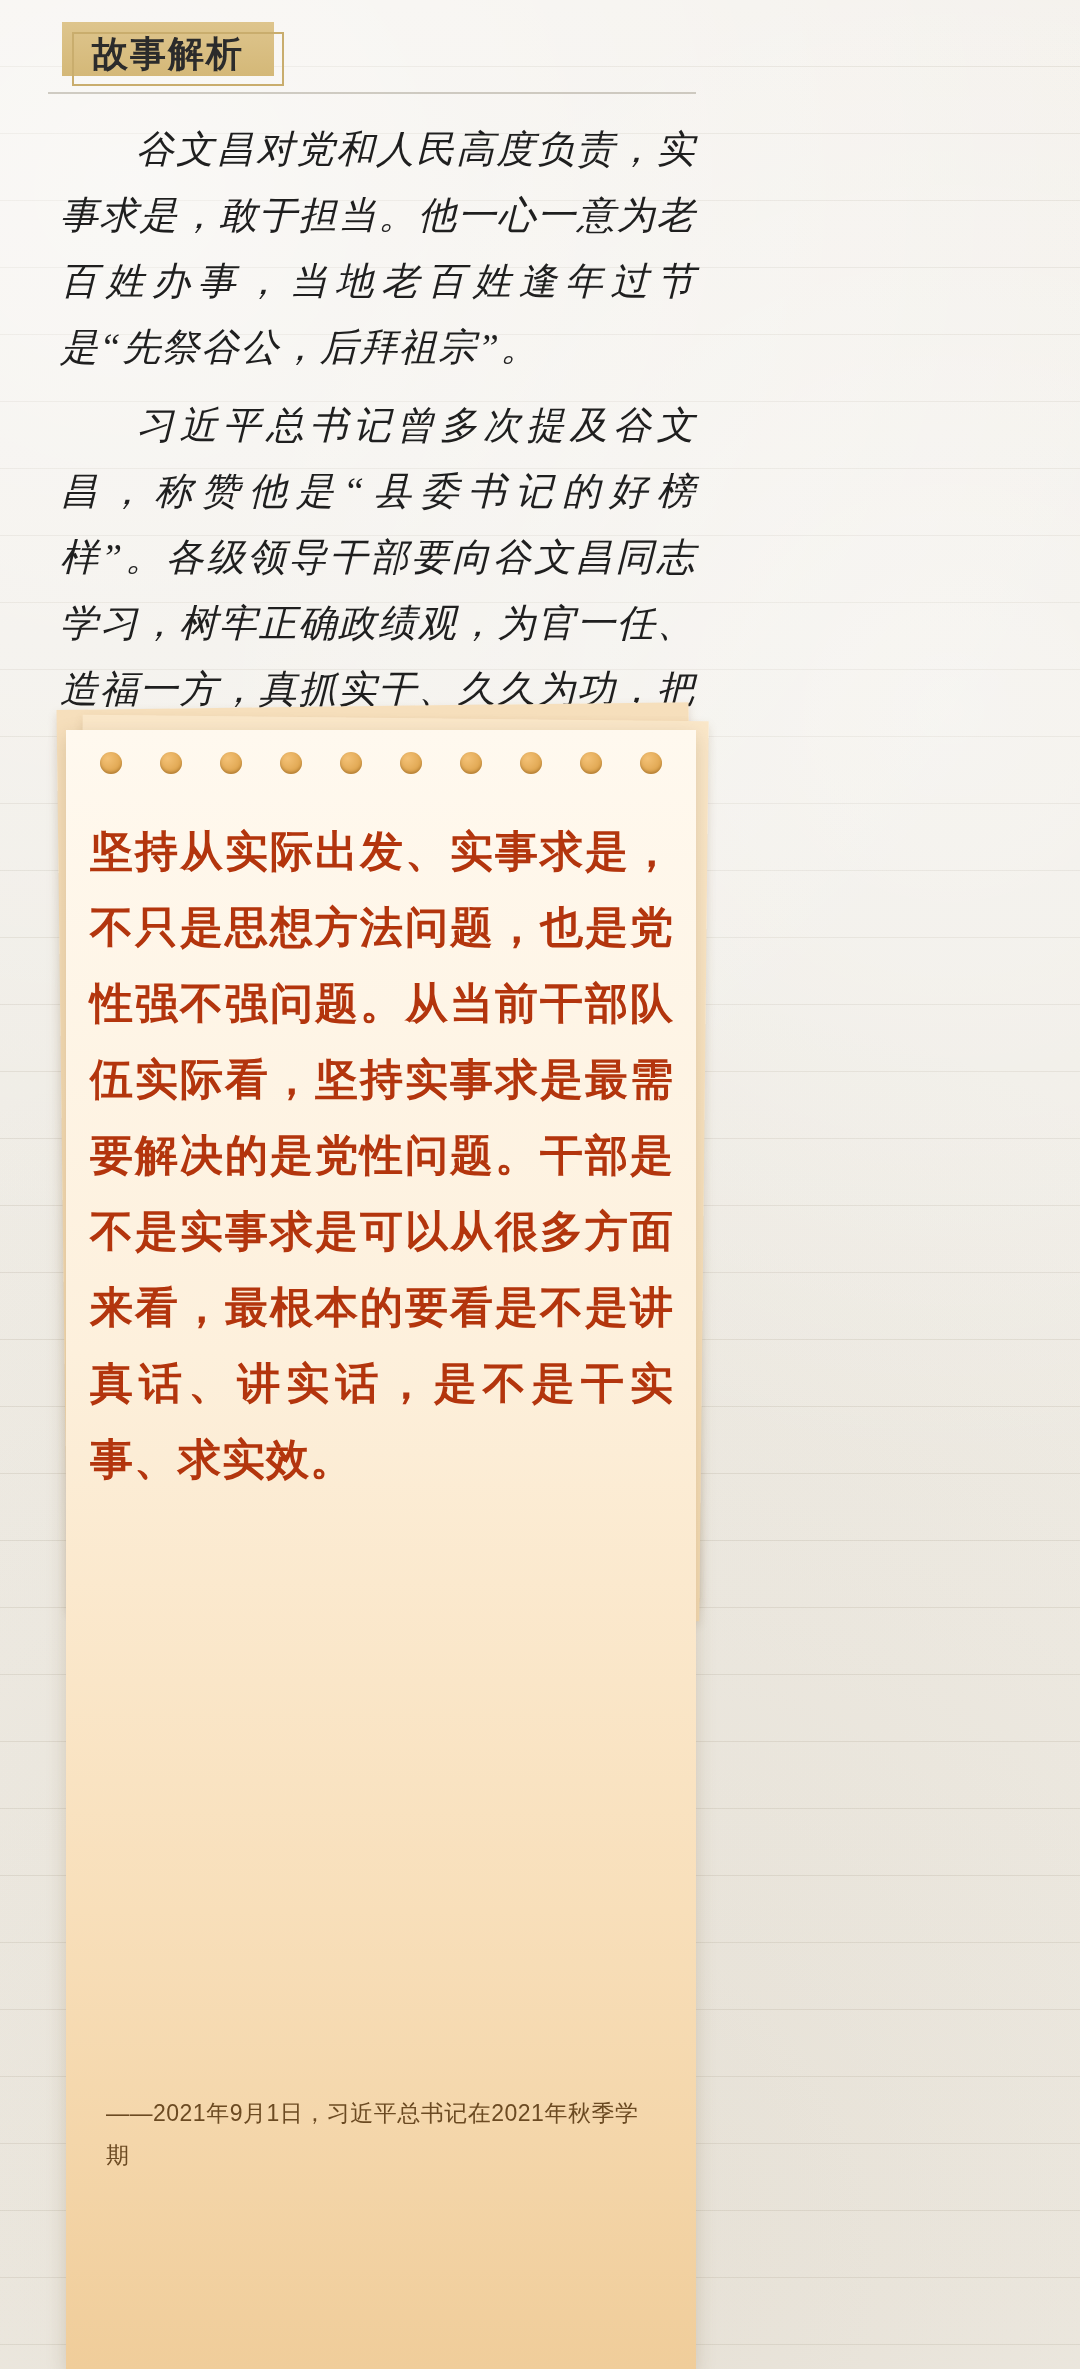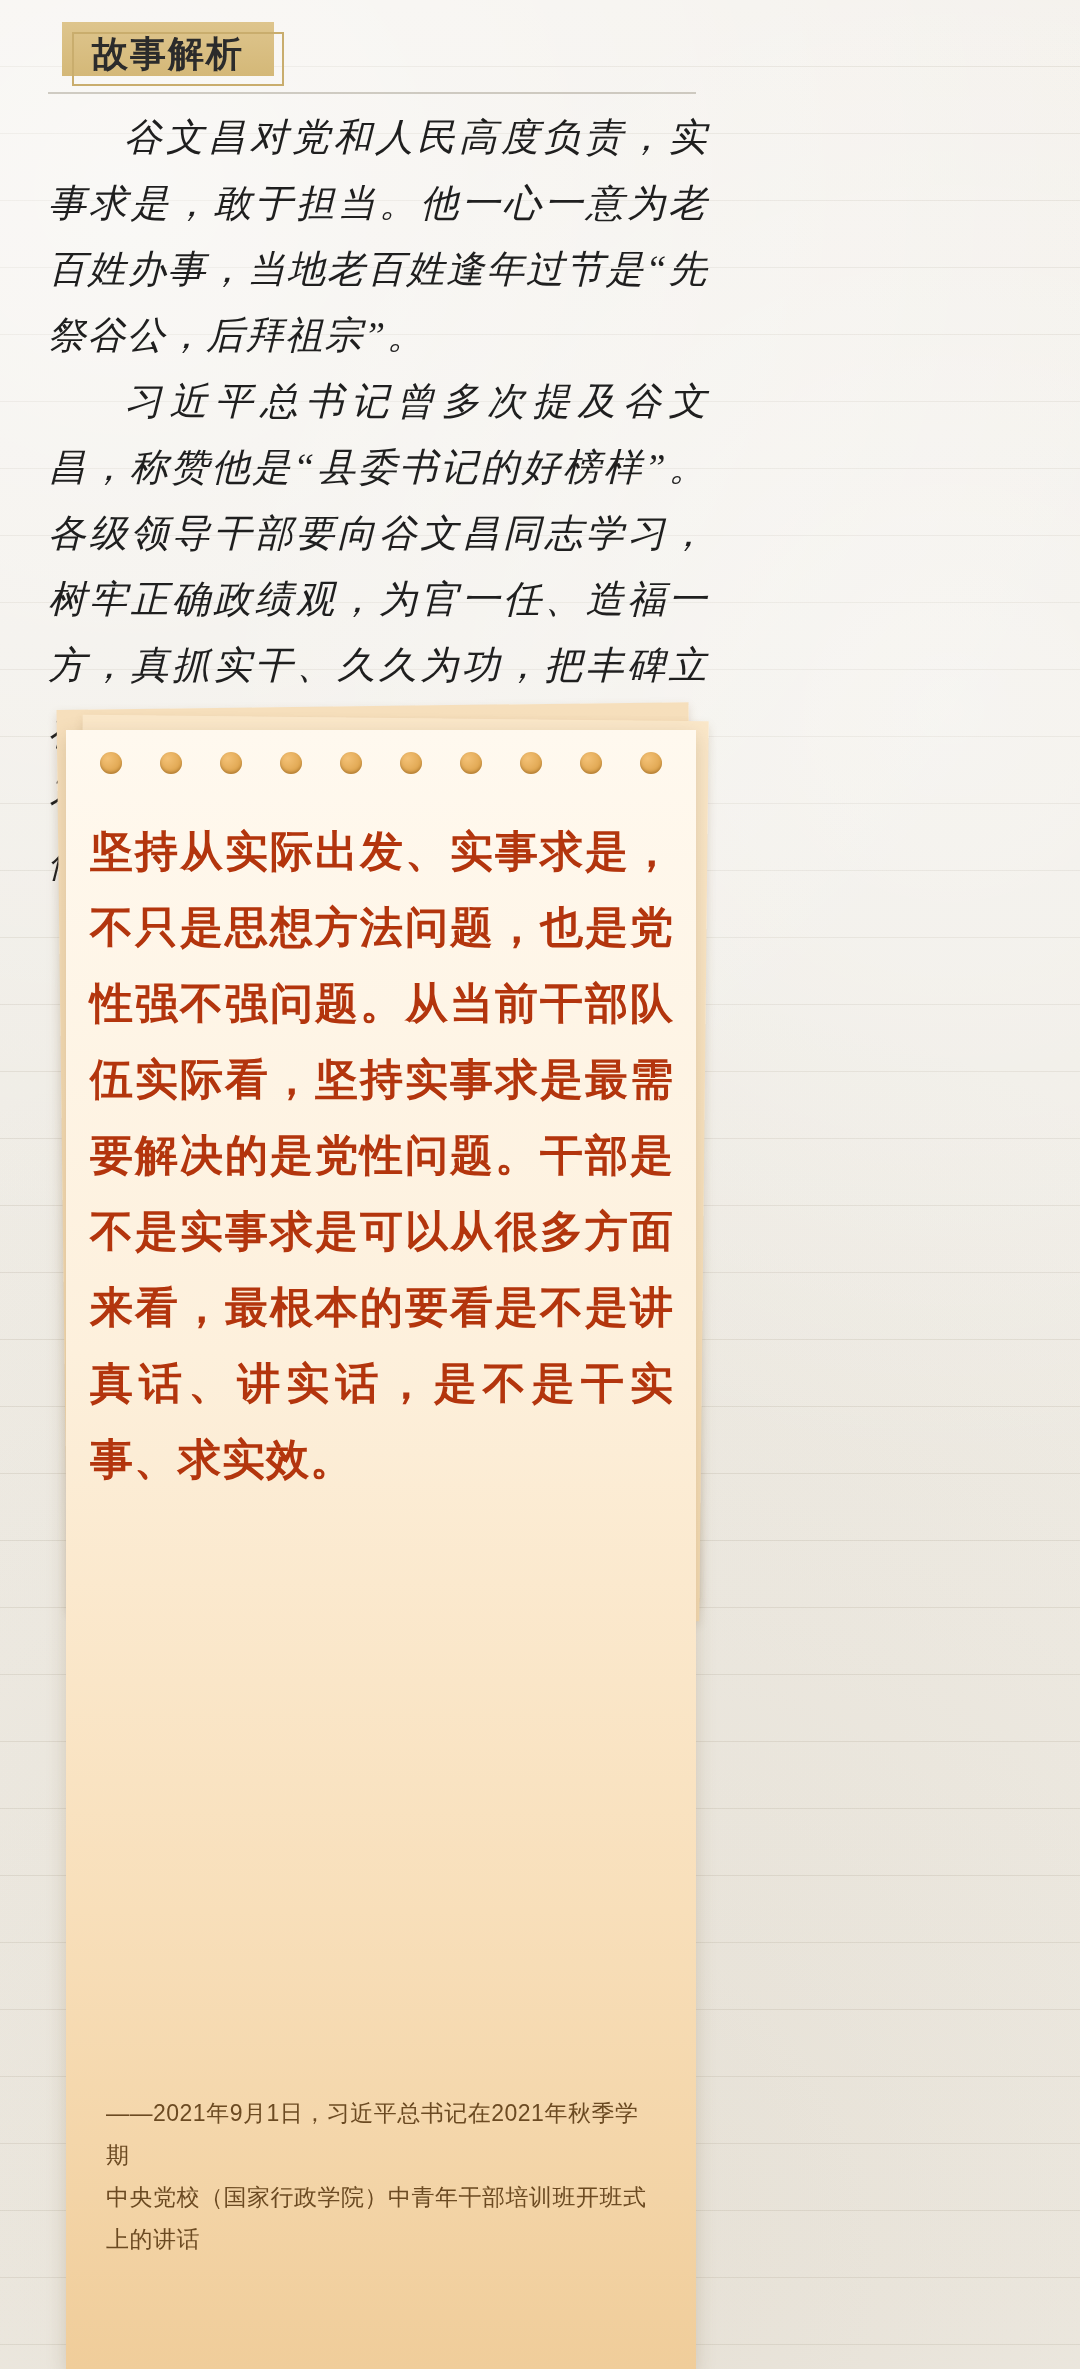--- a/index.html
+++ b/index.html
@@ -93,21 +93,21 @@
     top: 104px;
     width: 660px;
     font-family: "Liberation Serif", serif;
     font-size: 38px;
     line-height: 66px;
     color: #1f1f1f;
     letter-spacing: 1.5px;
     font-style: italic;
   }
   .body-text p {
-    margin: 0;
+    margin: 12px;
     text-indent: 76px;
     text-align: justify;
   }
 
   
   .card-stack {
     position: absolute;
     left: 0;
     top: 700px;
     width: 1080px;
@@ -221,16 +221,15 @@
       <span class="punch"></span>
       <span class="punch"></span>
       <span class="punch"></span>
       <span class="punch"></span>
     </div>
     <div class="quote">
       <p>坚持从实际出发、实事求是，不只是思想方法问题，也是党性强不强问题。从当前干部队伍实际看，坚持实事求是最需要解决的是党性问题。干部是不是实事求是可以从很多方面来看，最根本的要看是不是讲真话、讲实话，是不是干实事、求实效。</p>
     </div>
     <div class="attrib">
       <div>——2021年9月1日，习近平总书记在2021年秋季学期</div>
-      <div>中央党校（国家行政学院）中青年干部培训班开班式上的讲话</div>
     </div>
   </div>
 </div>
 
 </body></html>

